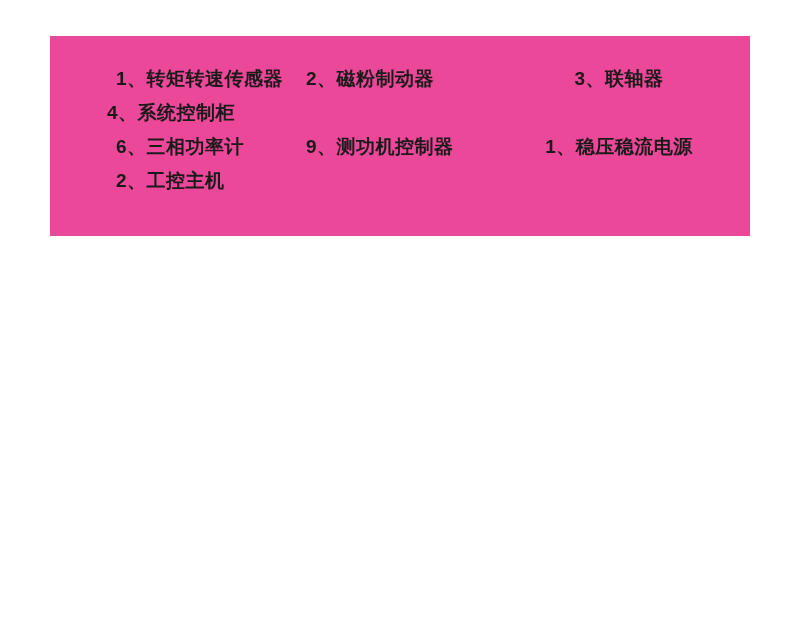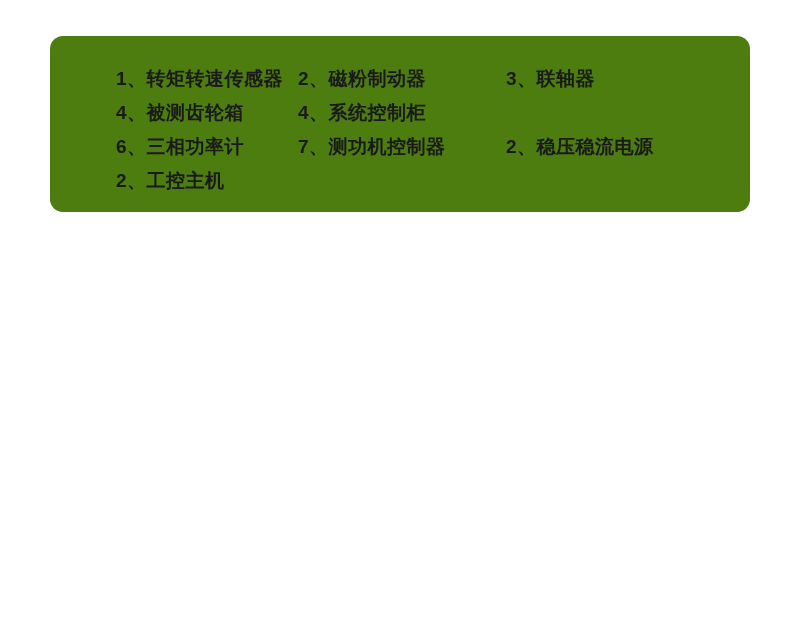--- a/index.html
+++ b/index.html
@@ -11,63 +11,61 @@
     height: 640px;
     background: #ffffff;
     font-family: "Liberation Sans", "DejaVu Sans", sans-serif;
     overflow: hidden;
   }
   .legend-panel {
     position: absolute;
     left: 50px;
     top: 36px;
     width: 700px;
-    height: 176px;
-    background: #4d7c0f;
+    height: 200px;
+    background: #ec4899;
     box-sizing: border-box;
     padding: 26px 0 0 0;
-    border-radius: 13px;
   }
   .legend-row {
     display: flex;
     align-items: baseline;
     height: 34px;
     padding-left: 16px;
   }
   .legend-item {
     font-size: 19px;
     font-weight: bold;
     color: #1a1a1a;
     line-height: 34px;
     white-space: nowrap;
     letter-spacing: 0.5px;
   }
   .col-1 { width: 232px; padding-left: 50px; box-sizing: border-box; }
-  .col-2 { width: 208px; box-sizing: border-box; }
-  .col-3 { width: 210px; box-sizing: border-box; }
+  .col-2 { width: 208px; box-sizing: border-box; margin-left: 8px; }
+  .col-3 { width: 210px; box-sizing: border-box; text-align: center; }
 </style>
 </head>
 <body>
 
 <div class="legend-panel">
 
   <div class="legend-row">
     <span class="legend-item col-1">1、转矩转速传感器</span>
     <span class="legend-item col-2">2、磁粉制动器</span>
     <span class="legend-item col-3">3、联轴器</span>
   </div>
 
   <div class="legend-row">
-    <span class="legend-item col-1">4、被测齿轮箱</span>
     <span class="legend-item col-3">4、系统控制柜</span>
   </div>
 
   <div class="legend-row">
     <span class="legend-item col-1">6、三相功率计</span>
-    <span class="legend-item col-2">7、测功机控制器</span>
-    <span class="legend-item col-3">2、稳压稳流电源</span>
+    <span class="legend-item col-2">9、测功机控制器</span>
+    <span class="legend-item col-3">1、稳压稳流电源</span>
   </div>
 
   <div class="legend-row">
     <span class="legend-item col-1">2、工控主机</span>
   </div>
 
 </div>
 
 </body></html>

